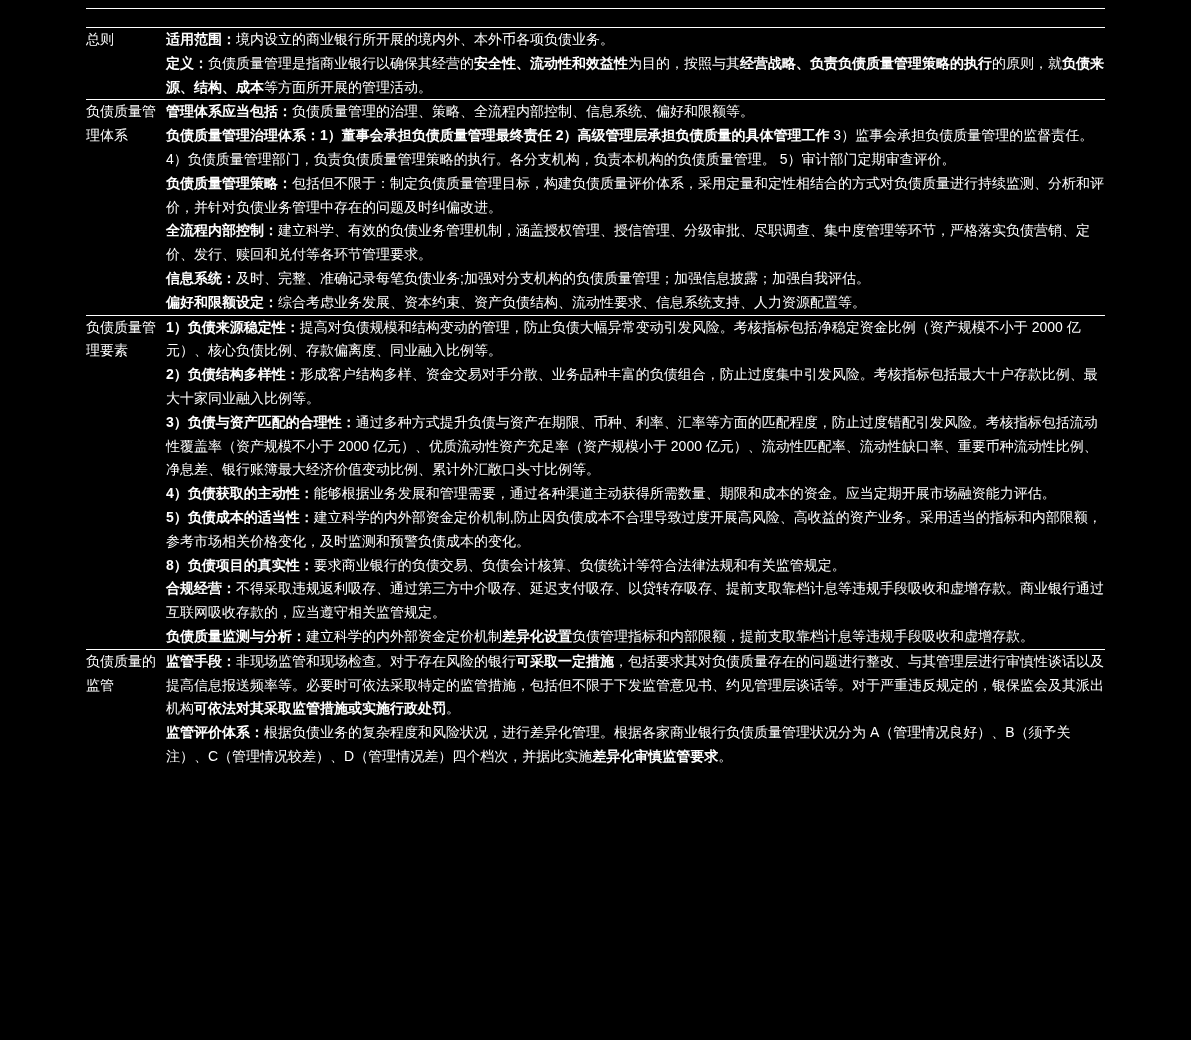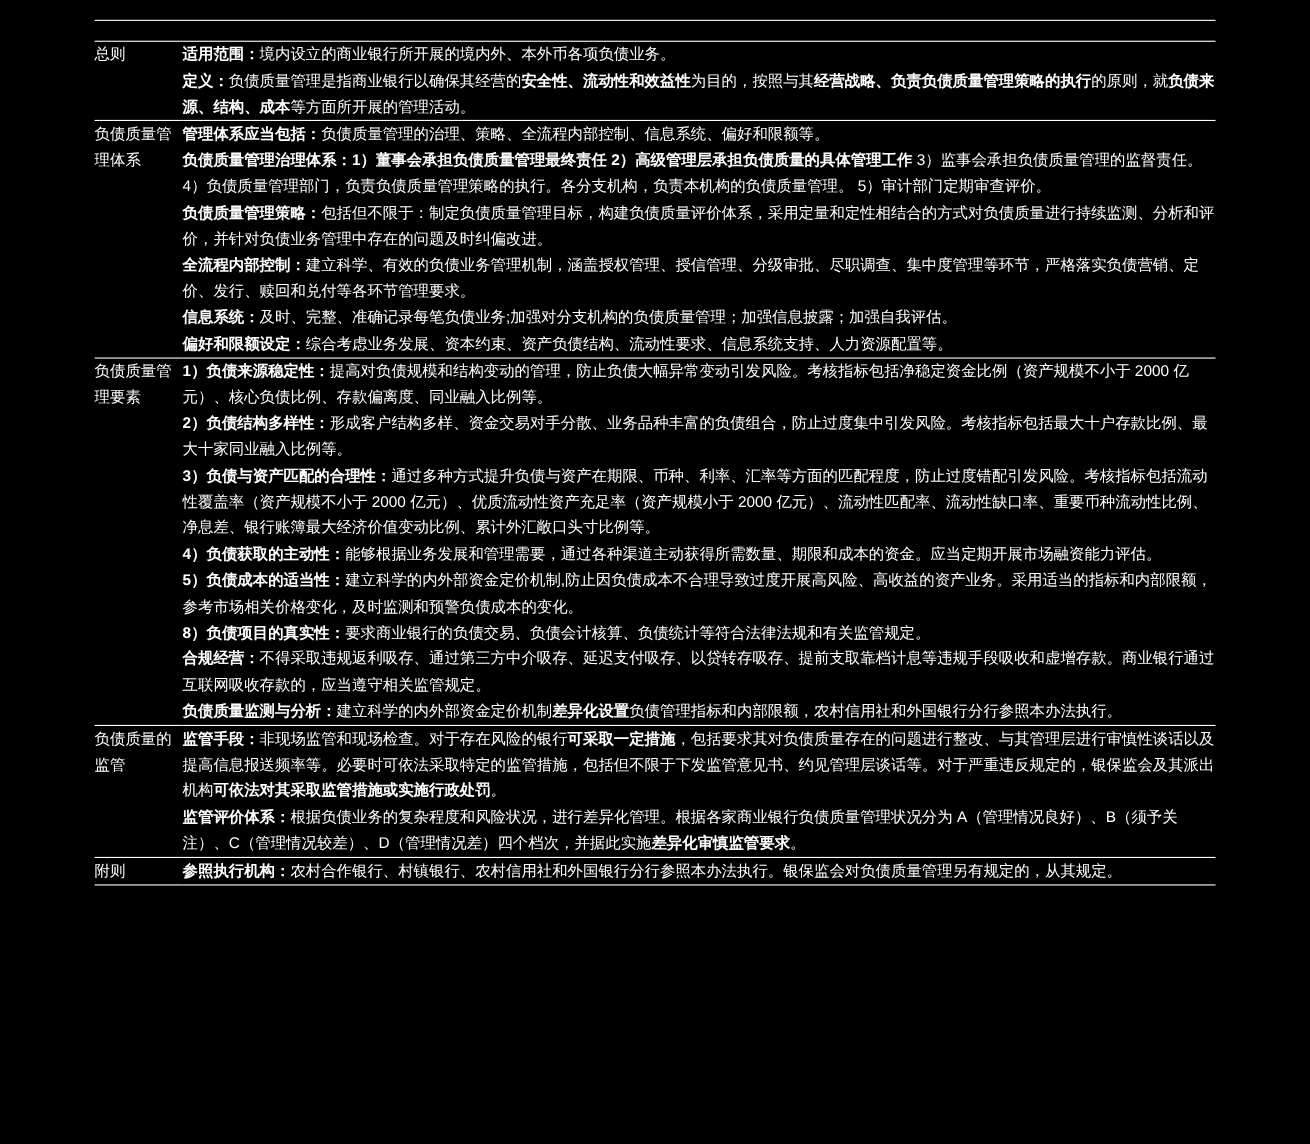--- a/index.html
+++ b/index.html
@@ -6,21 +6,21 @@
     margin: 0;
     padding: 0;
     background: #000;
     color: #fff;
     font-family: "Microsoft YaHei", "SimSun", "PingFang SC", sans-serif;
     font-size: 14px;
     line-height: 1.7;
     width: 1191px;
   }
   .page {
-    padding: 18px 86px 30px 86px;
+    padding: 8px 86px 30px 86px;
   }
   .top-rule {
     border-top: 1px solid #fff;
     margin-bottom: 18px;
   }
   table.doc {
     width: 100%;
     border-collapse: collapse;
     table-layout: fixed;
   }
@@ -96,42 +96,34 @@
       <td class="label">负债质量管理要素</td>
       <td>
         <span class="para"><span class="bold">1）负债来源稳定性：</span><span>提高对负债规模和结构变动的管理，防止负债大幅异常变动引发风险。考核指标包括净稳定资金比例（资产规模不小于 2000 亿元）、核心负债比例、存款偏离度、同业融入比例等。</span></span>
         <span class="para"><span class="bold">2）负债结构多样性：</span><span>形成客户结构多样、资金交易对手分散、业务品种丰富的负债组合，防止过度集中引发风险。考核指标包括最大十户存款比例、最大十家同业融入比例等。</span></span>
         <span class="para"><span class="bold">3）负债与资产匹配的合理性：</span><span>通过多种方式提升负债与资产在期限、币种、利率、汇率等方面的匹配程度，防止过度错配引发风险。考核指标包括流动性覆盖率（资产规模不小于 2000 亿元）、优质流动性资产充足率（资产规模小于 2000 亿元）、流动性匹配率、流动性缺口率、重要币种流动性比例、净息差、银行账簿最大经济价值变动比例、累计外汇敞口头寸比例等。</span></span>
         <span class="para"><span class="bold">4）负债获取的主动性：</span><span>能够根据业务发展和管理需要，通过各种渠道主动获得所需数量、期限和成本的资金。应当定期开展市场融资能力评估。</span></span>
         <span class="para"><span class="bold">5）负债成本的适当性：</span><span>建立科学的内外部资金定价机制,防止因负债成本不合理导致过度开展高风险、高收益的资产业务。采用适当的指标和内部限额，参考市场相关价格变化，及时监测和预警负债成本的变化。</span></span>
         <span class="para"><span class="bold">8）负债项目的真实性：</span><span>要求商业银行的负债交易、负债会计核算、负债统计等符合法律法规和有关监管规定。</span></span>
         <span class="para"><span class="bold">合规经营：</span><span>不得采取违规返利吸存、通过第三方中介吸存、延迟支付吸存、以贷转存吸存、提前支取靠档计息等违规手段吸收和虚增存款。商业银行通过互联网吸收存款的，应当遵守相关监管规定。</span></span>
         <span class="para">
-          <span class="bold">负债质量监测与分析：</span><span>建立科学的内外部资金定价机制</span><span class="red bold">差异化设置</span><span>负债管理指标和内部限额，农村信用社和外国银行分行参照本办法执行。</span>
+          <span class="bold">负债质量监测与分析：</span><span>建立科学的内外部资金定价机制</span><span class="red bold">差异化设置</span><span>负债管理指标和内部限额，提前支取靠档计息等违规手段吸收和虚增存款。</span>
         </span>
       </td>
     </tr>
 
     <tr class="section">
       <td class="label">负债质量的监管</td>
       <td>
         <span class="para">
           <span class="bold">监管手段：</span><span>非现场监管和现场检查。对于存在风险的银行</span><span class="bold">可采取一定措施</span><span>，包括要求其对负债质量存在的问题进行整改、与其管理层进行审慎性谈话以及提高信息报送频率等。必要时可依法采取特定的监管措施，包括但不限于下发监管意见书、约见管理层谈话等。对于严重违反规定的，银保监会及其派出机构</span><span class="bold">可依法对其采取监管措施或实施行政处罚</span><span>。</span>
         </span>
         <span class="para">
           <span class="bold">监管评价体系：</span><span>根据负债业务的复杂程度和风险状况，进行差异化管理。根据各家商业银行负债质量管理状况分为 A（管理情况良好）、B（须予关注）、C（管理情况较差）、D（管理情况差）四个档次，并据此实施</span><span class="red bold">差异化审慎监管要求</span><span>。</span>
         </span>
       </td>
     </tr>
 
-    <tr class="section bottom-sep">
-      <td class="label">附则</td>
-      <td>
-        <span class="para">
-          <span class="bold">参照执行机构：</span><span>农村合作银行、村镇银行、农村信用社和外国银行分行参照本办法执行。银保监会对负债质量管理另有规定的，从其规定。</span>
-        </span>
-      </td>
-    </tr>
 
   </tbody>
     </table>
 
 </div>
 
 </body></html>

